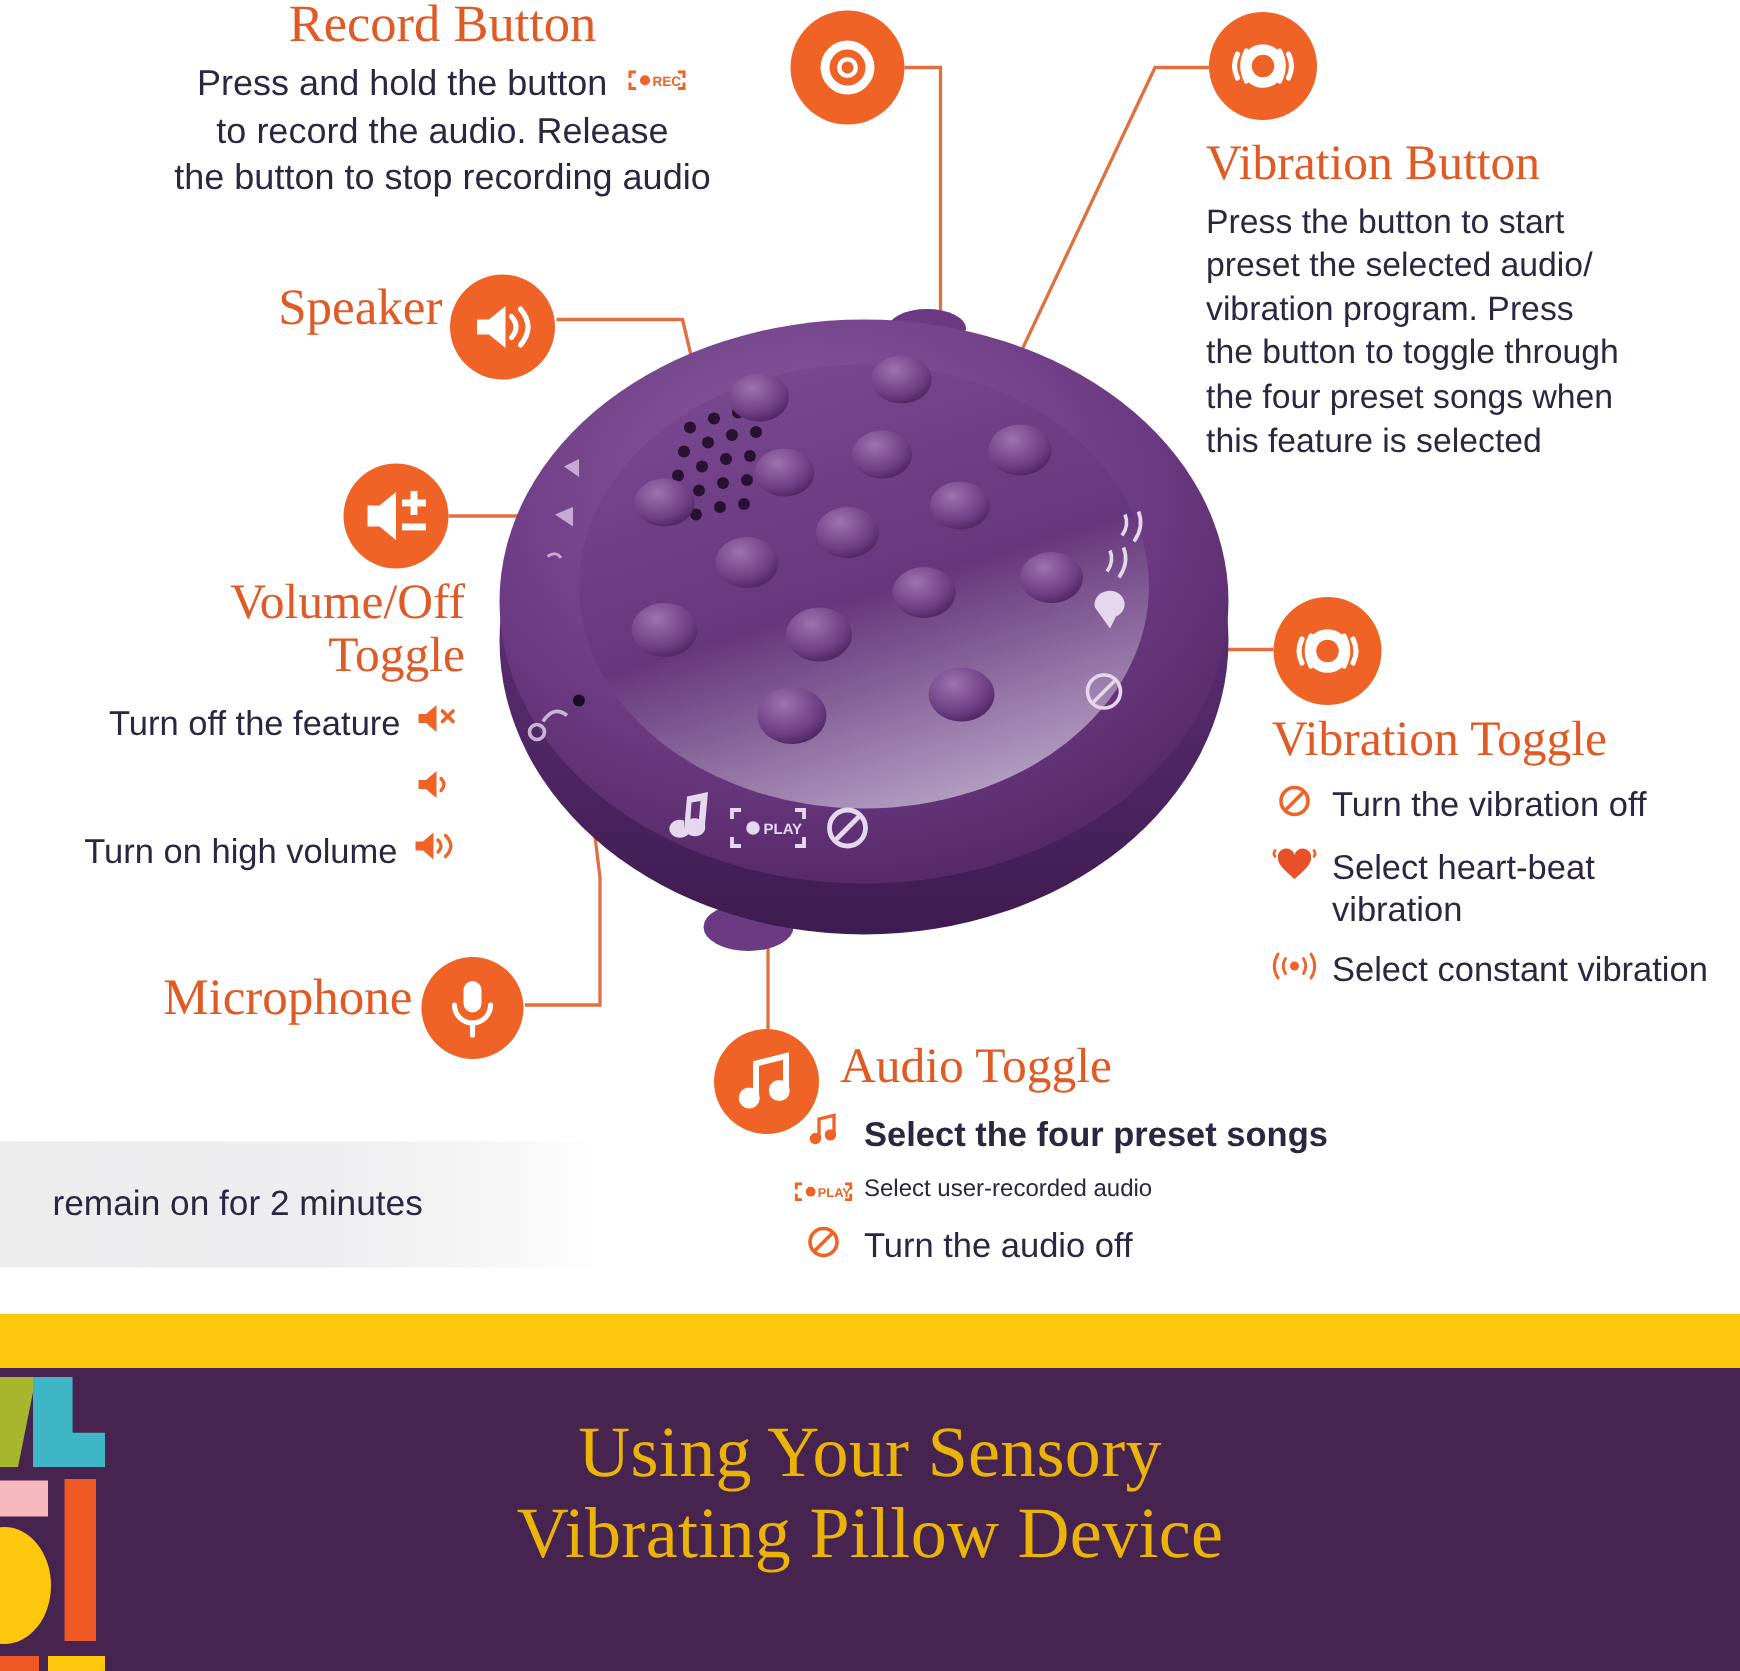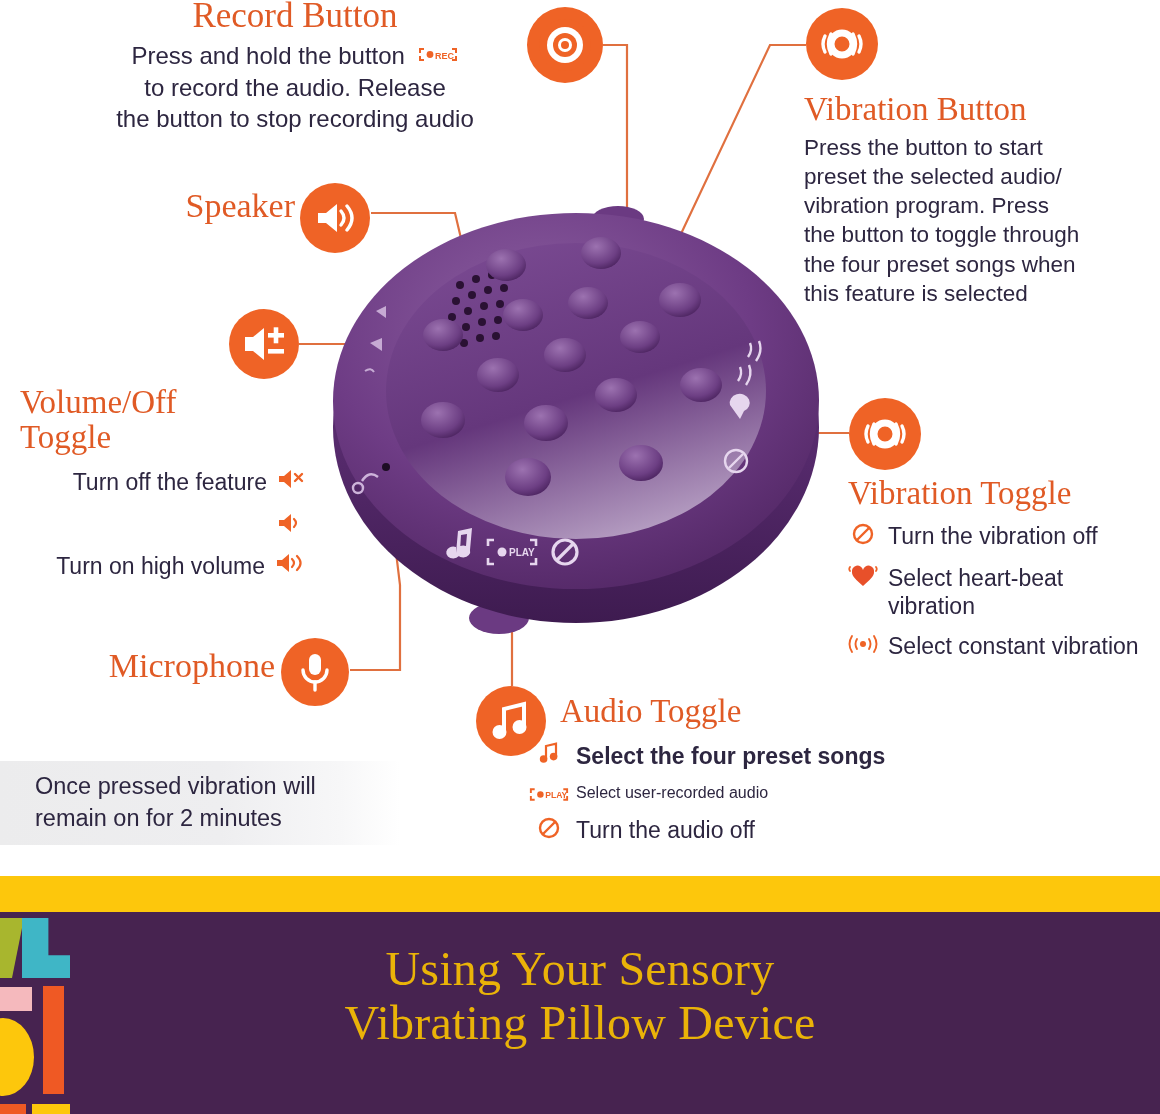--- a/index.html
+++ b/index.html
@@ -268,21 +268,21 @@
 
   <div class="badge" style="left:229px;top:309px;width:70px;height:70px;">
     <svg width="48" height="44" viewBox="0 0 48 44">
       <path d="M5 15 h8 l11 -9 v32 l-11 -9 h-8 z" fill="#fff"></path>
       <rect x="28" y="11" width="16" height="4.6" fill="#fff"></rect>
       <rect x="33.7" y="5.3" width="4.6" height="16" fill="#fff"></rect>
       <rect x="28" y="27" width="16" height="4.6" fill="#fff"></rect>
     </svg>
   </div>
 
-  <div style="position:absolute;left:20px;top:385px;width:290px;text-align:left;">
+  <div style="position:absolute;left:20px;top:385px;width:290px;text-align:right;">
     <div class="heading" style="font-size:33px;">Volume/Off</div>
     <div class="heading" style="font-size:33px;">Toggle</div>
   </div>
 
   <div style="position:absolute;left:10px;top:468px;width:295px;">
     <div class="row-r" style="margin-bottom:14px;">
       <span class="txt body-txt" style="font-size:23px;">Turn off the feature</span>
       <span class="ico">
         <svg width="28" height="22" viewBox="0 0 28 22">
           <path d="M2 8 h5 l7 -6 v18 l-7 -6 h-5 z" fill="#ef6326"></path>
@@ -424,21 +424,20 @@
               <path d="M29 4 q5 8 0 16"></path>
           </g>
         </svg>
       </span>
       <span class="txt body-txt" style="font-size:23px;line-height:1.22;">Select constant vibration</span>
     </div>
   </div>
 
   <div class="note-box" style="left:0;top:761px;width:400px;height:84px;">
     <div class="body-txt" style="font-size:23.5px;padding-left:35px;line-height:1.35;">
-      <div>Once pressed vibration will</div>
       <div>remain on for 2 minutes</div>
     </div>
   </div>
 
   <div class="banner banner-stripe" style="top:876px;height:36px;"></div>
 
   <div class="banner banner-body" style="top:912px;height:202px;">
 
     <div class="logo-blk" style="left:-6px;top:6px;width:30px;height:60px;background:#a8b62e;
                 clip-path:polygon(0 0,100% 0,60% 100%,0 100%);"></div>

